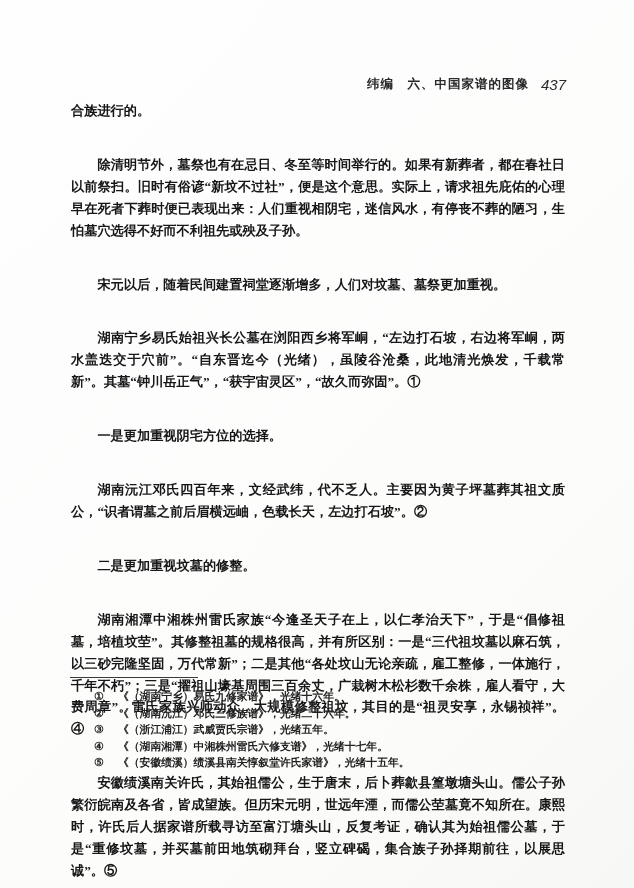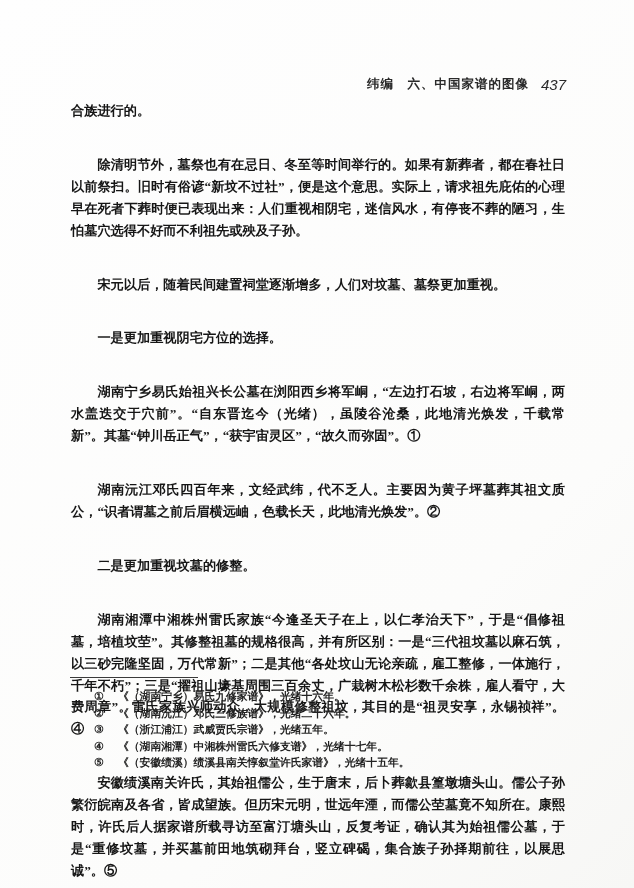--- a/index.html
+++ b/index.html
@@ -77,23 +77,23 @@
 
   <div class="header">
     <span class="running-title">纬编　六、中国家谱的图像</span>
     <span class="page-number">437</span>
   </div>
 
   <div class="body-text">
     <p>合族进行的。</p>
     <p class="indent">除清明节外，墓祭也有在忌日、冬至等时间举行的。如果有新葬者，都在春社日以前祭扫。旧时有俗谚“新坟不过社”，便是这个意思。实际上，请求祖先庇佑的心理早在死者下葬时便已表现出来：人们重视相阴宅，迷信风水，有停丧不葬的陋习，生怕墓穴选得不好而不利祖先或殃及子孙。</p>
     <p class="indent">宋元以后，随着民间建置祠堂逐渐增多，人们对坟墓、墓祭更加重视。</p>
+    <p class="indent">湖南宁乡易氏始祖兴长公墓在浏阳西乡将军峒，“左边打石坡，右边将军峒，两水盖迭交于穴前”。“自东晋迄今（光绪），虽陵谷沧桑，此地清光焕发，千载常新”。其墓“钟川岳正气”，“获宇宙灵区”，“故久而弥固”。①</p>
     <p class="indent">一是更加重视阴宅方位的选择。</p>
-    <p class="indent">湖南宁乡易氏始祖兴长公墓在浏阳西乡将军峒，“左边打石坡，右边将军峒，两水盖迭交于穴前”。“自东晋迄今（光绪），虽陵谷沧桑，此地清光焕发，千载常新”。其墓“钟川岳正气”，“获宇宙灵区”，“故久而弥固”。①</p>
-    <p class="indent">湖南沅江邓氏四百年来，文经武纬，代不乏人。主要因为黄子坪墓葬其祖文质公，“识者谓墓之前后眉横远岫，色载长天，此地清光焕发”。②</p>
+    <p class="indent">湖南沅江邓氏四百年来，文经武纬，代不乏人。主要因为黄子坪墓葬其祖文质公，“识者谓墓之前后眉横远岫，色载长天，左边打石坡”。②</p>
     <p class="indent">二是更加重视坟墓的修整。</p>
     <p class="indent">湖南湘潭中湘株州雷氏家族“今逢圣天子在上，以仁孝治天下”，于是“倡修祖墓，培植坟茔”。其修整祖墓的规格很高，并有所区别：一是“三代祖坟墓以麻石筑，以三砂完隆坚固，万代常新”；二是其他“各处坟山无论亲疏，雇工整修，一体施行，千年不朽”；三是“擢祖山壕基周围三百余丈，广栽树木松杉数千余株，雇人看守，大费周章”。雷氏家族兴师动众，大规模修整祖坟，其目的是“祖灵安享，永锡祯祥”。④</p>
     <p class="indent">安徽绩溪南关许氏，其始祖儒公，生于唐末，后卜葬歙县篁墩塘头山。儒公子孙繁衍皖南及各省，皆成望族。但历宋元明，世远年湮，而儒公茔墓竟不知所在。康熙时，许氏后人据家谱所载寻访至富汀塘头山，反复考证，确认其为始祖儒公墓，于是“重修坟墓，并买墓前田地筑砌拜台，竖立碑碣，集合族子孙择期前往，以展思诚”。⑤</p>
     <p class="indent">三是墓祭制度更加完善。</p>
   </div>
 
   <div class="footnote-sep"></div>
 
   <ul class="footnotes">
     <li class="footnote">

